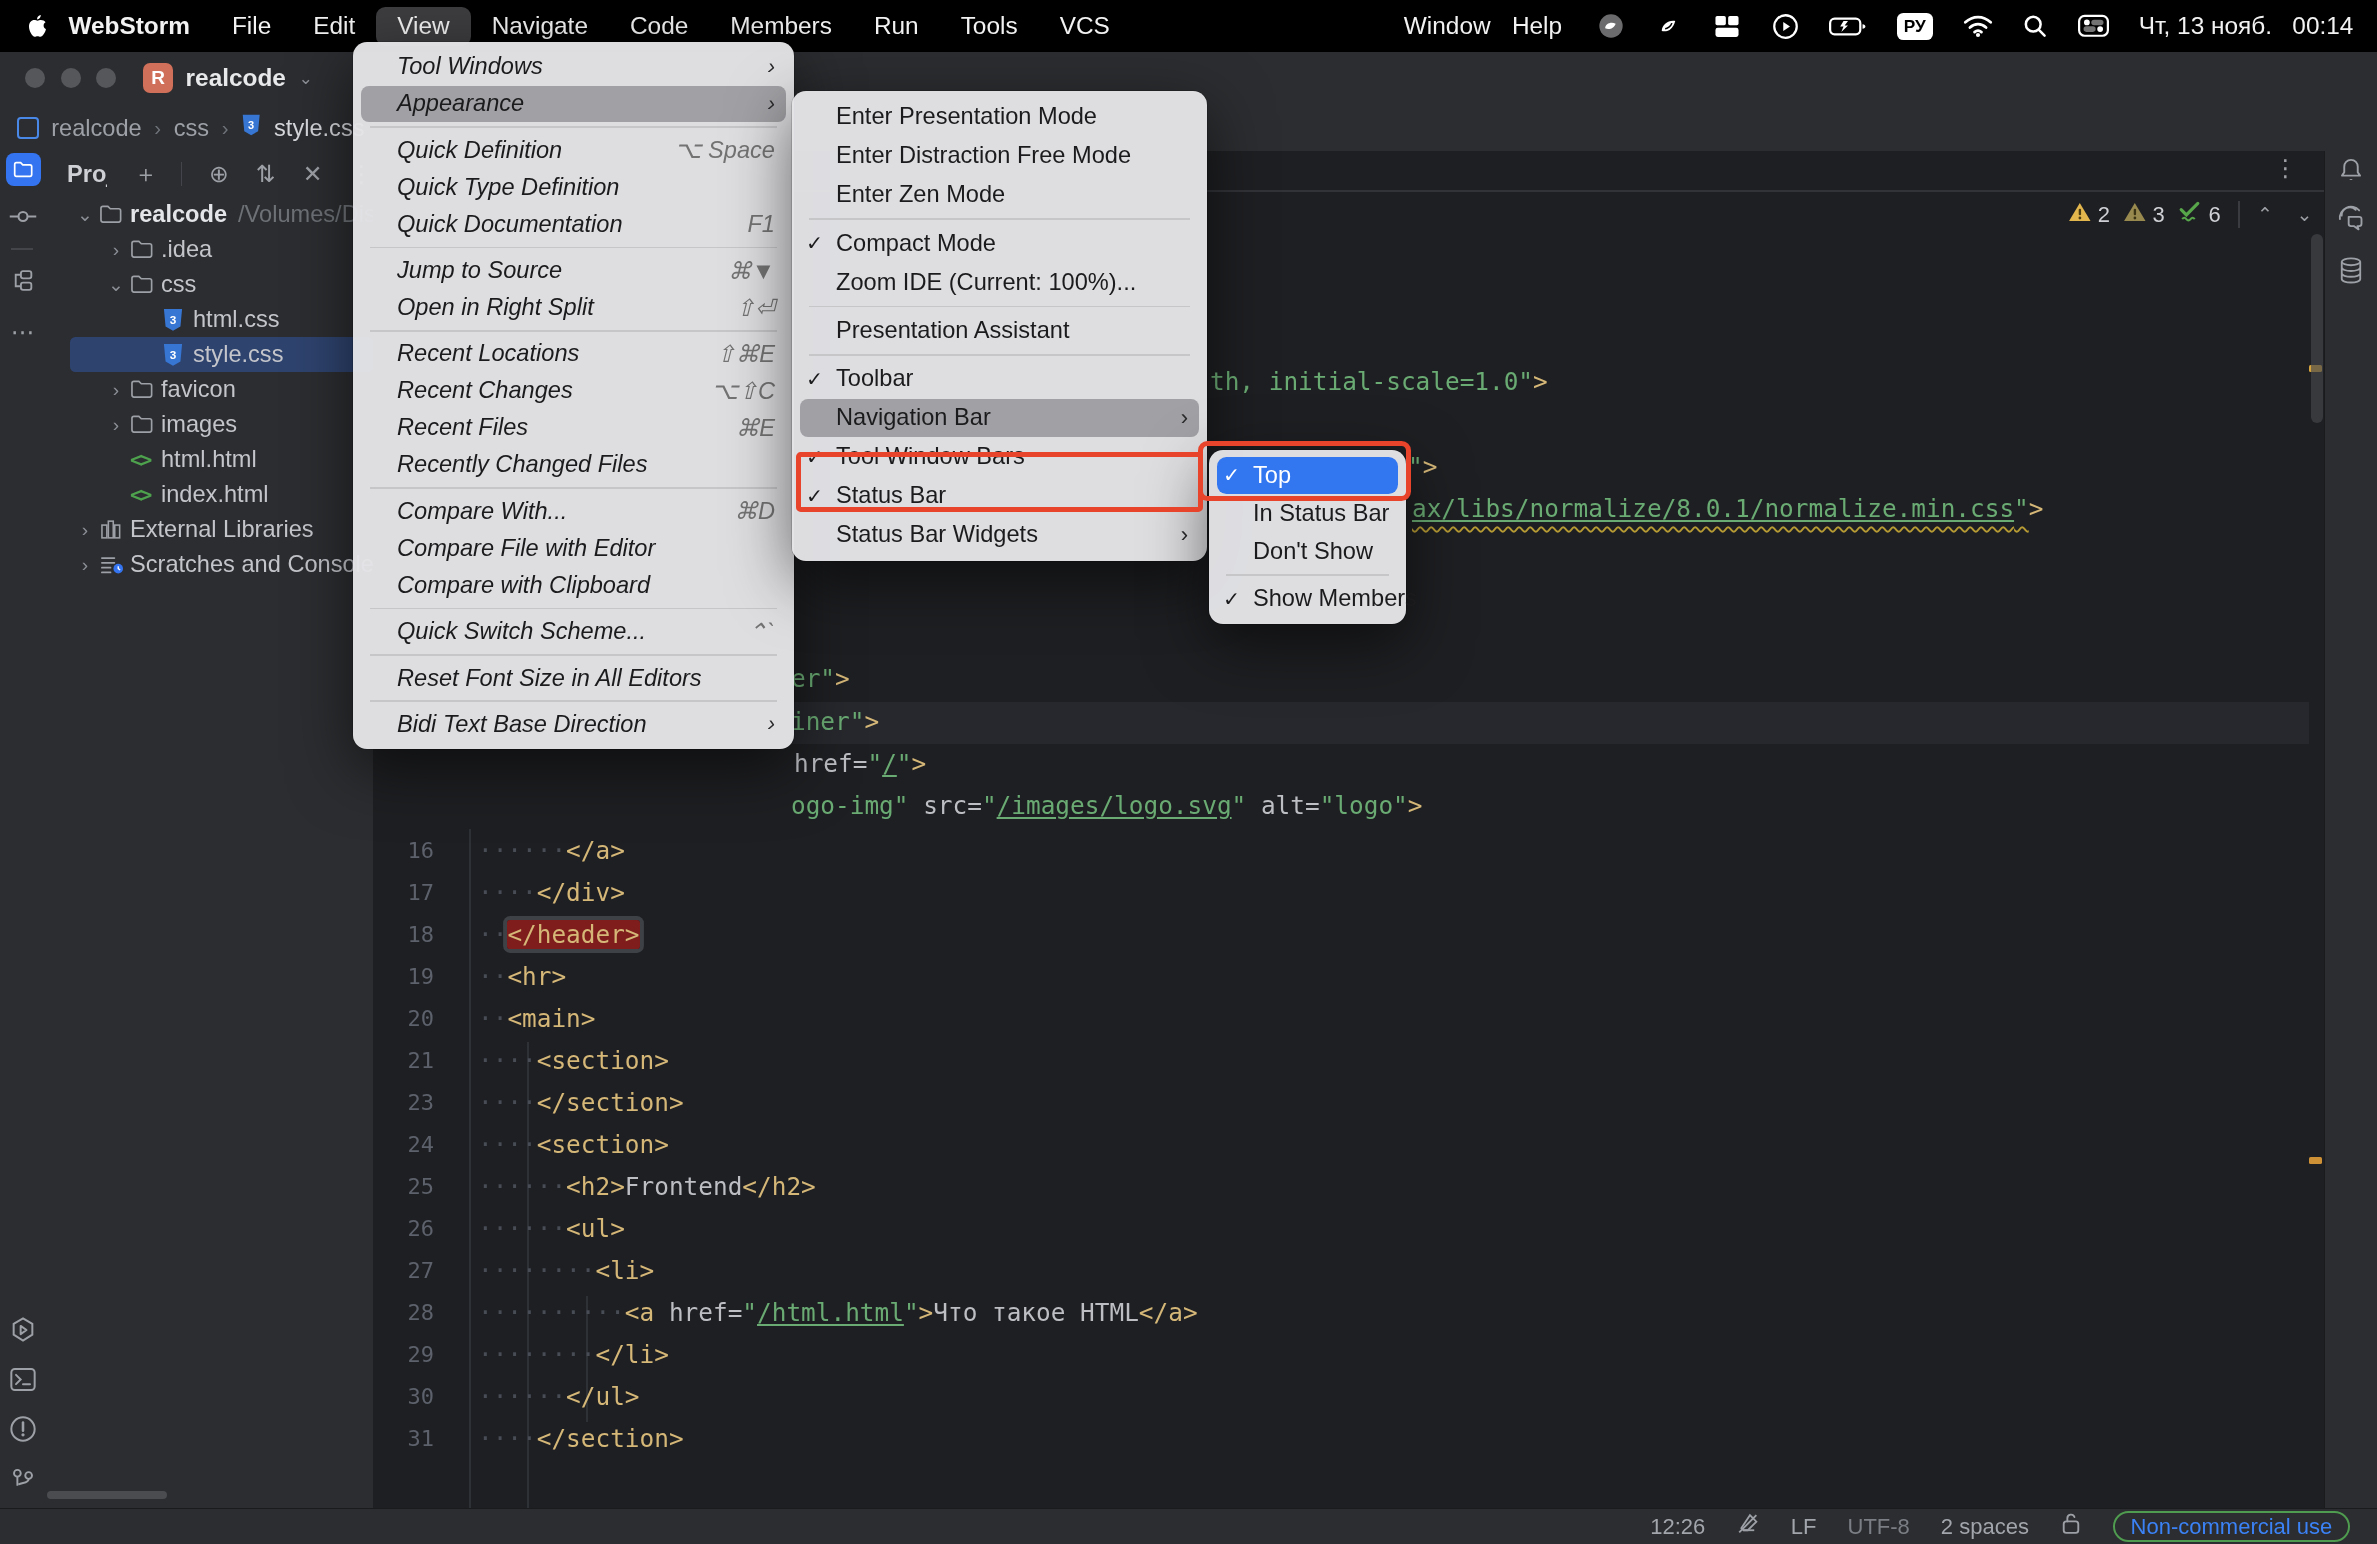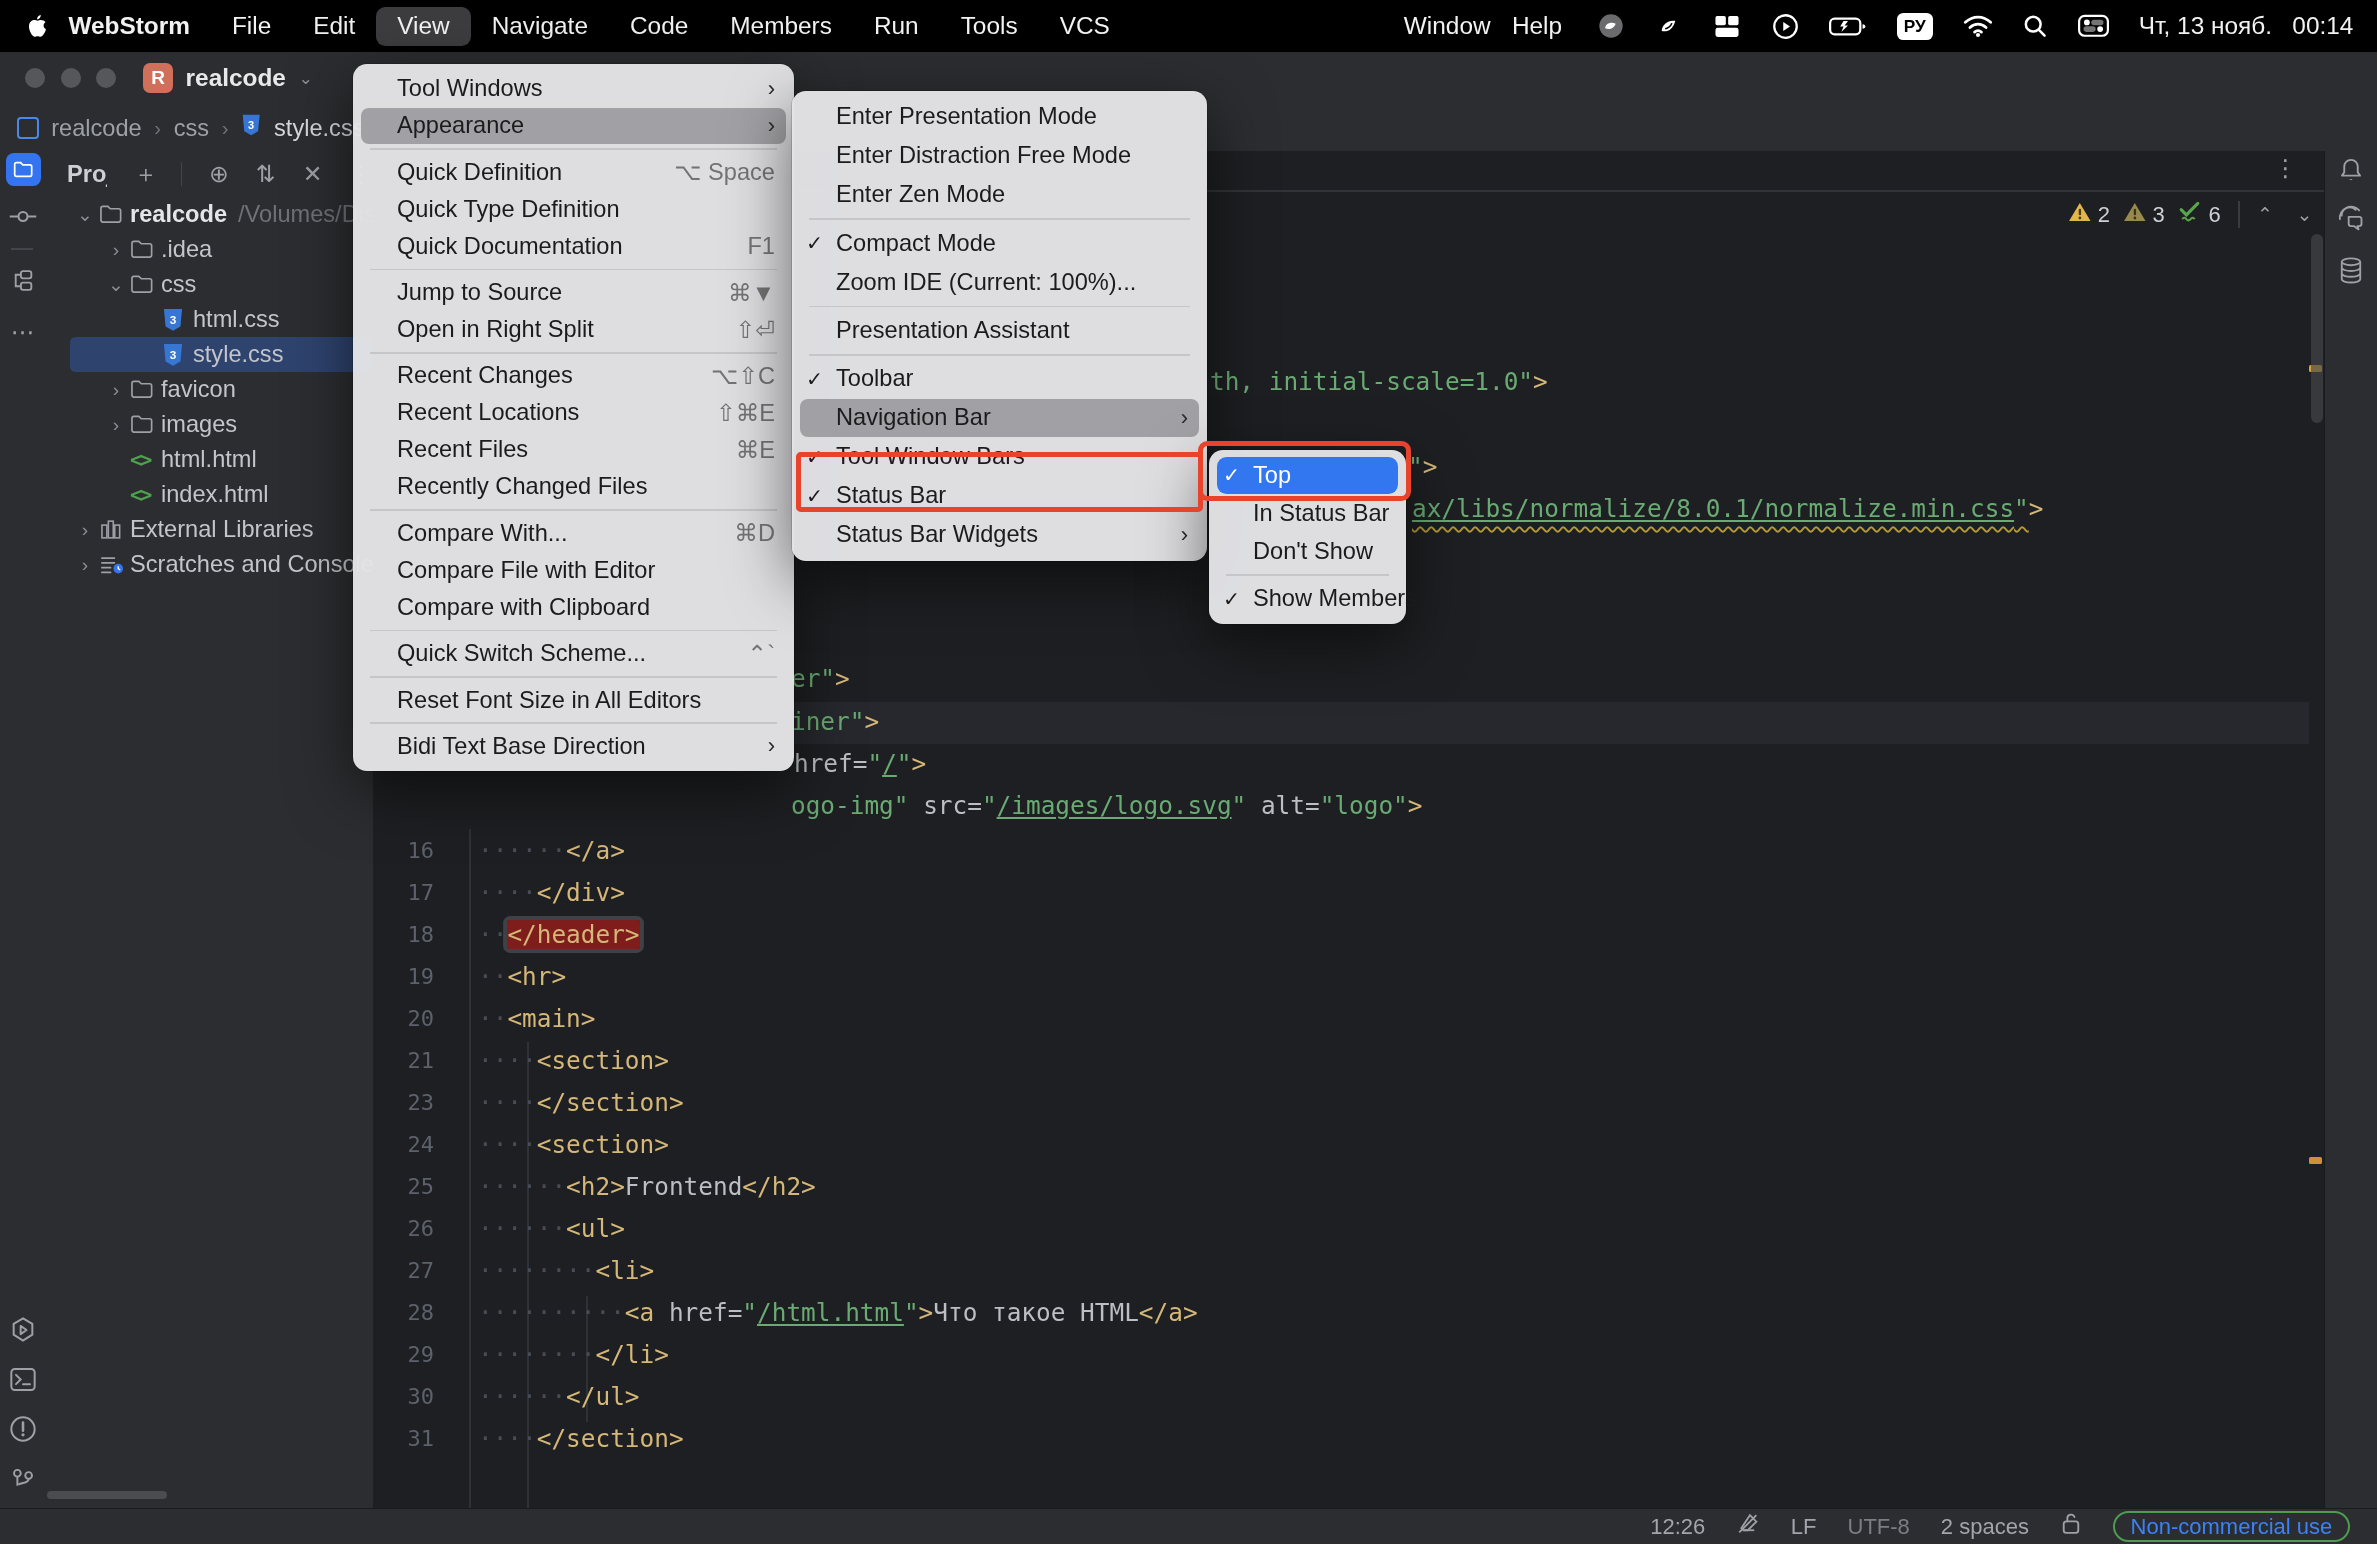--- a/index.html
+++ b/index.html
@@ -88,21 +88,21 @@
              display:flex;align-items:center;justify-content:flex-end;gap:31px;padding-right:27px;
              color:#a2a5ab;font-size:22px;}
   .dim{color:#7b7e84;}
   .license-pill{border:2.4px solid #4f9b4f;border-radius:19px;color:#3b82f6;padding:0 15.7px;height:27px;
                 display:flex;align-items:center;}
 
   
   .popup{position:absolute;background:rgba(228,228,231,0.97);border-radius:14px;
          box-shadow:0 19px 63px rgba(0,0,0,.55),0 0 0 0.8px rgba(0,0,0,.18);
          font-size:23.6px;color:#1b1b1d;padding:6.3px 0;z-index:40;}
-  #menu-view{left:353px;top:64px;width:441px;}
+  #menu-view{left:353px;top:42px;width:441px;font-style:italic;}
   #menu-appearance{left:792px;top:91px;width:415px;z-index:42;}
   #menu-navbar{left:1209px;top:450px;width:197px;z-index:44;}
   .mi{position:relative;display:flex;align-items:center;padding:0 19px 0 44px;z-index:0;}
   #menu-view .mi{height:37px;} #menu-appearance .mi{height:39px;} #menu-navbar .mi{height:38px;}
   .mi .chk{position:absolute;left:14px;font-size:20.4px;}
   .mi .lbl{white-space:nowrap;}
   .mi .sc{margin-left:auto;color:#737373;white-space:nowrap;}
   .mi .arr{margin-left:auto;color:#2a2a2c;font-size:22px;}
   .mi.hl::before{content:"";position:absolute;left:7.9px;right:7.9px;top:0.8px;bottom:0.8px;background:#a1a1a5;border-radius:7.9px;z-index:-1;}
   .mi.sel{color:#fff;}
@@ -534,26 +534,26 @@
       <div class="mi">
         <span class="lbl">Jump to Source</span>
         <span class="sc">⌘▼</span>
       </div>
       <div class="mi">
         <span class="lbl">Open in Right Split</span>
         <span class="sc">⇧⏎</span>
       </div>
       <div class="mdiv"></div>
       <div class="mi">
+        <span class="lbl">Recent Locations</span>
+        <span class="sc">⇧⌘E</span>
+      </div>
+      <div class="mi">
         <span class="lbl">Recent Changes</span>
         <span class="sc">⌥⇧C</span>
-      </div>
-      <div class="mi">
-        <span class="lbl">Recent Locations</span>
-        <span class="sc">⇧⌘E</span>
       </div>
       <div class="mi">
         <span class="lbl">Recent Files</span>
         <span class="sc">⌘E</span>
       </div>
       <div class="mi">
         <span class="lbl">Recently Changed Files</span>
       </div>
       <div class="mdiv"></div>
       <div class="mi">

